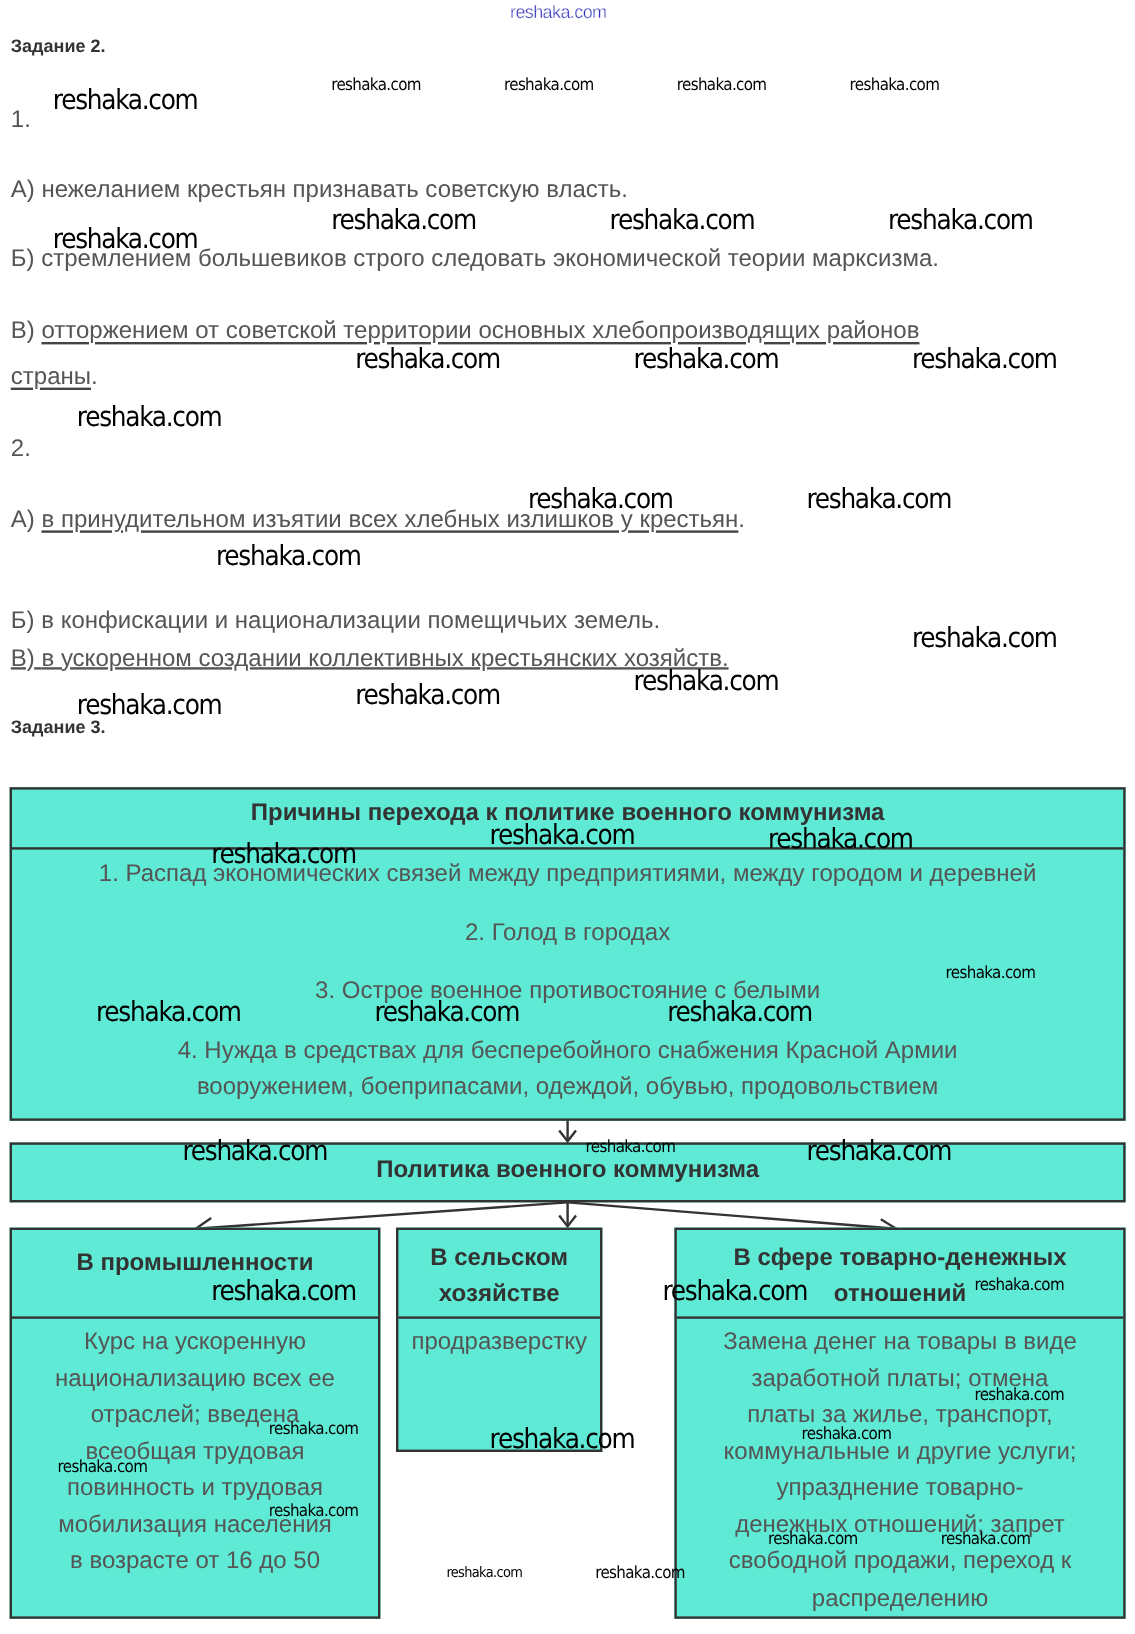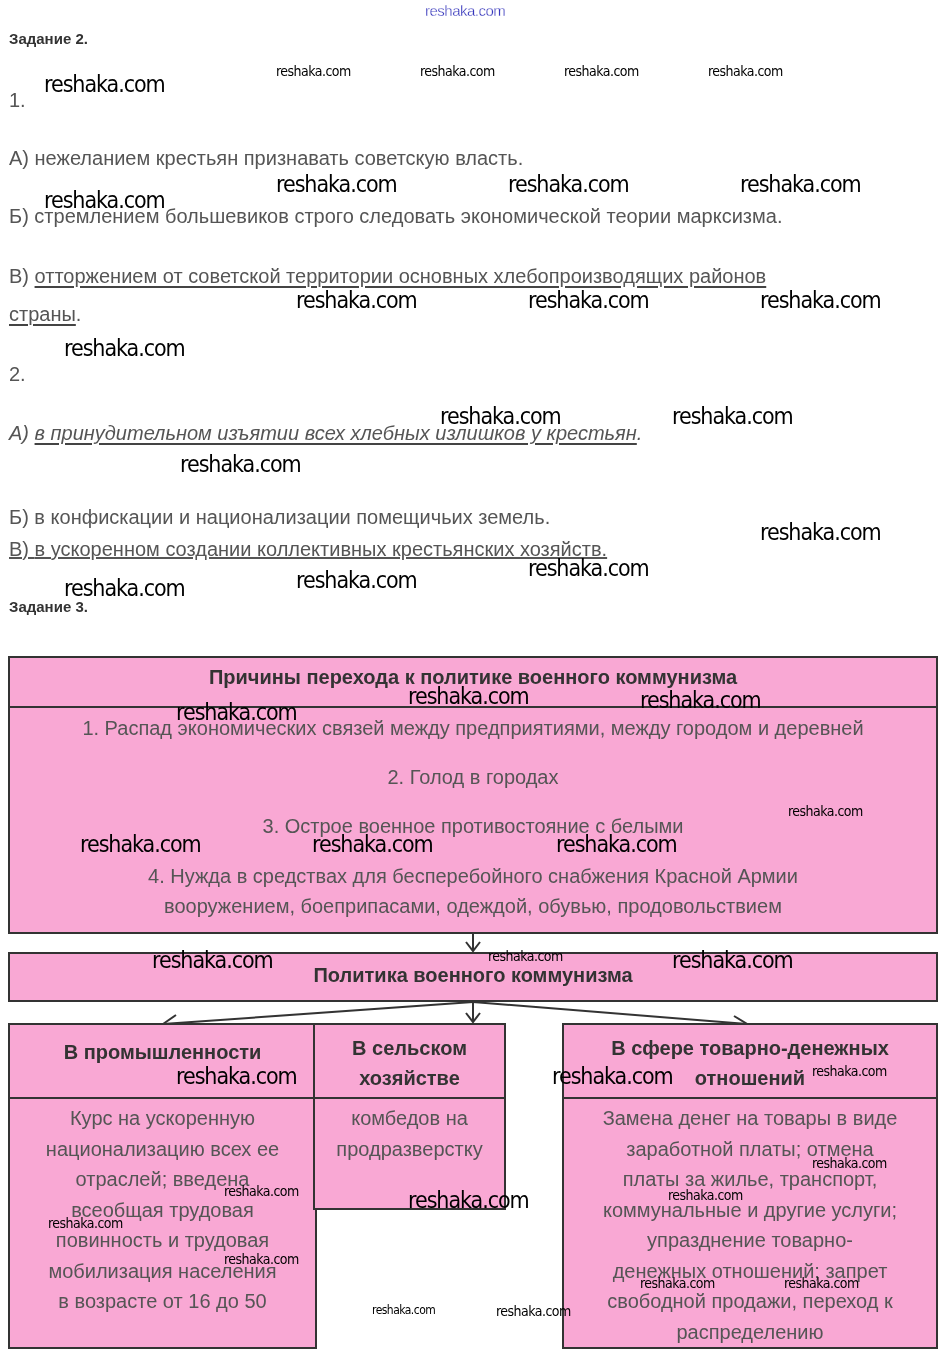--- a/index.html
+++ b/index.html
@@ -9,21 +9,21 @@
   .site-top { left: 425px; top: 2px; font-size: 15px; color: #3333bb;
               font-family: "Liberation Sans", sans-serif; letter-spacing: -0.5px;
               -webkit-text-stroke: 0.3px #fff; }
   .heading { font-weight: bold; font-size: 15px; color: #333; }
   .line { font-size: 20px; color: #555; }
   .u { text-decoration: underline; text-decoration-color: #444; text-underline-offset: 3px; margin-top: 44px; }
   .wm-big { font-size: 23px; color: #000; font-family: "DejaVu Sans", sans-serif;
             letter-spacing: -1.2px; transform: scaleX(0.9); transform-origin: left top; }
   .wm-small { font-size: 14px; color: #000; font-family: "DejaVu Sans", sans-serif;
               letter-spacing: -0.6px; transform: scaleX(0.9); transform-origin: left top; }
-  .box { position: absolute; border: 2px solid #333; box-sizing: border-box; background: #f9a8d4; }
+  .box { position: absolute; border: 2px solid #333; box-sizing: border-box; background: #5eead4; }
   .hdr { font-weight: bold; color: #333; font-size: 20px; text-align: center; }
   .cell { color: #555; font-size: 20px; text-align: center; line-height: 30.5px; }
   .ctr { position: absolute; text-align: center; white-space: nowrap; }
   svg.arrows { position: absolute; left: 0; top: 0; pointer-events: none; }
 </style>
 </head>
 <body>
 
 <div class="abs site-top">reshaka.com</div>
 
@@ -40,21 +40,21 @@
 </div>
 <div class="abs line" style="left:9px; top:265px;">
   <span>В)</span>
   <span class="u">отторжением от советской территории основных хлебопроизводящих районов</span>
 </div>
 <div class="abs line" style="left:9px; top:303px;">
   <span class="u">страны</span><span>.</span>
 </div>
 
 <div class="abs line" style="left:9px; top:363px;">2.</div>
-<div class="abs line" style="left:9px; top:422px;font-style:italic;">
+<div class="abs line" style="left:9px; top:422px;">
   <span>А)</span>
   <span class="u">в принудительном изъятии всех хлебных излишков у крестьян</span><span>.</span>
 </div>
 <div class="abs line" style="left:9px; top:480px;margin-top:26px;">
   <span>Б)</span>
   <span>в конфискации и национализации помещичьих земель.</span>
 </div>
 <div class="abs line" style="left:9px; top:538px;text-decoration:underline;">
   <span>В)</span>
   <span>в ускоренном создании коллективных крестьянских хозяйств.</span>
@@ -96,28 +96,27 @@
     <div class="cell">Курс на ускоренную</div>
     <div class="cell">национализацию всех ее</div>
     <div class="cell">отраслей; введена</div>
     <div class="cell">всеобщая трудовая</div>
     <div class="cell">повинность и трудовая</div>
     <div class="cell">мобилизация населения</div>
     <div class="cell">в возрасте от 16 до 50</div>
   </div>
 </div>
 
-<div class="box" style="left:313px; top:1023px; width:193px; height:187px;">
+<div class="box" style="left:330px; top:1023px; width:172px; height:187px;">
   <div class="hdr" style="position:absolute; left:0; right:0; top:8px; line-height:30px;">
     <div>В сельском</div>
     <div>хозяйстве</div>
   </div>
   <div style="position:absolute; left:0; right:0; top:72px; border-top:2px solid #333;"></div>
   <div style="position:absolute; left:0; right:0; top:78px;">
-    <div class="cell">комбедов на</div>
     <div class="cell">продразверстку</div>
   </div>
 </div>
 
 <div class="box" style="left:562px; top:1023px; width:376px; height:326px;">
   <div class="hdr" style="position:absolute; left:0; right:0; top:8px; line-height:30px;">
     <div>В сфере товарно-денежных</div>
     <div>отношений</div>
   </div>
   <div style="position:absolute; left:0; right:0; top:72px; border-top:2px solid #333;"></div>

